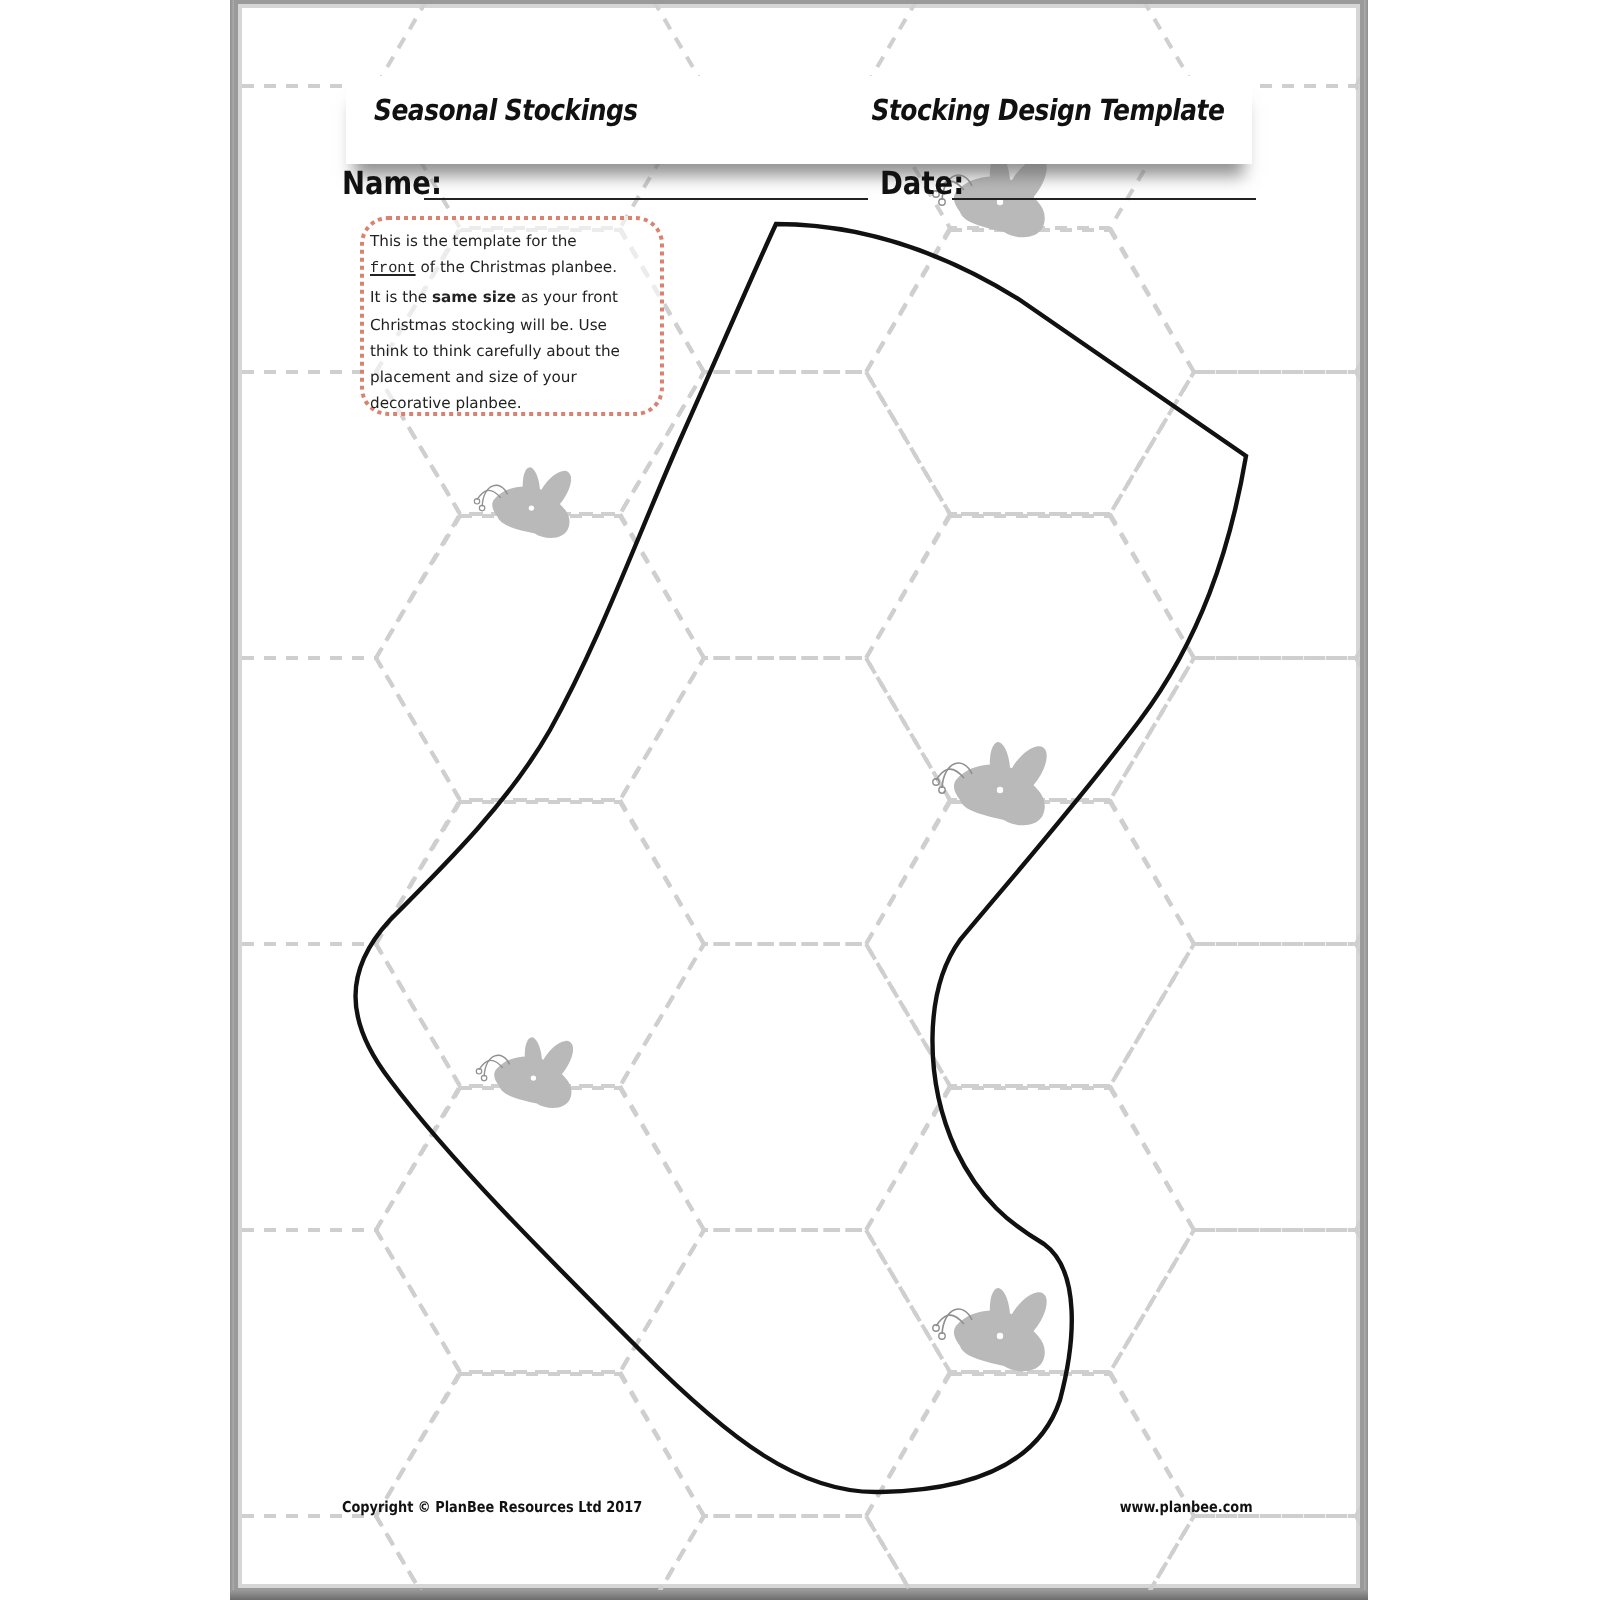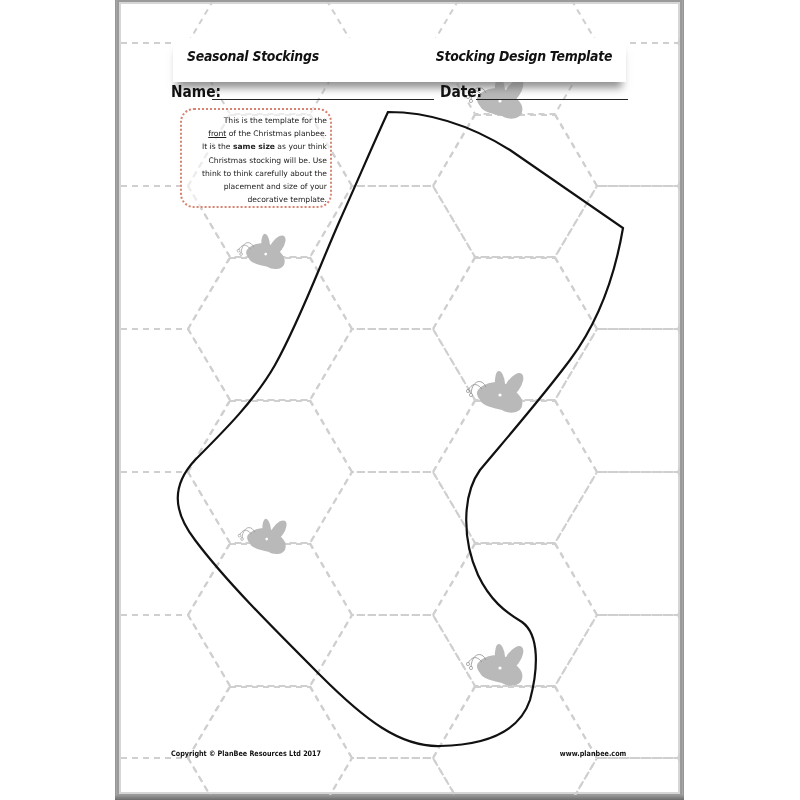--- a/index.html
+++ b/index.html
@@ -39,24 +39,24 @@
   .field-label {
     position: absolute; top: 82px;
     font-family: "DejaVu Sans", sans-serif; font-weight: bold; font-size: 16px; color: #111;
     transform: scaleX(0.86); transform-origin: left center;
   }
   .field-line { position: absolute; top: 99px; height: 1px; background: #222; }
   .note {
     position: absolute; left: 180px; top: 108px; width: 152px; height: 100px;
     border: 2px dotted #d9826f; border-radius: 14px; box-sizing: border-box;
     background: rgba(255,255,255,0.6);
-    padding: 4px 3px; text-align: right;
+    padding: 4px 3px; text-align: left;
     font-family: "DejaVu Sans", sans-serif; font-size: 7.6px; line-height: 13.2px; color: #222;
   }
-  .note u { text-decoration: underline; }
+  .note u { text-decoration: underline; font-family: Liberation Mono, monospace; }
   .note b { font-weight: bold; }
   .footer {
     position: absolute; top: 749px;
     font-family: "DejaVu Sans", sans-serif; font-weight: bold; font-size: 7.5px; color: #111;
     transform: scaleX(0.86);
   }
   .footer-left { left: 171px; transform-origin: left center; }
   .footer-right { right: 174px; transform-origin: right center; }
 </style>
 </head>
@@ -146,21 +146,21 @@
 
 <span class="field-label" style="left:171px">Name:</span>
 <div class="field-line" style="left:212px;width:222px"></div>
 
 <span class="field-label" style="left:440px">Date:</span>
 <div class="field-line" style="left:476px;width:152px"></div>
 
 <div class="note">
   <div>This is the template for the</div>
   <div><u>front</u><span> of the Christmas planbee.</span></div>
-  <div><span>It is the </span><b>same size</b><span> as your think</span></div>
+  <div><span>It is the </span><b>same size</b><span> as your front</span></div>
   <div>Christmas stocking will be. Use</div>
   <div>think to think carefully about the</div>
   <div>placement and size of your</div>
-  <div>decorative template.</div>
+  <div>decorative planbee.</div>
 </div>
 
 <span class="footer footer-left">Copyright © PlanBee Resources Ltd 2017</span>
 <span class="footer footer-right">www.planbee.com</span>
 
 </body></html>

